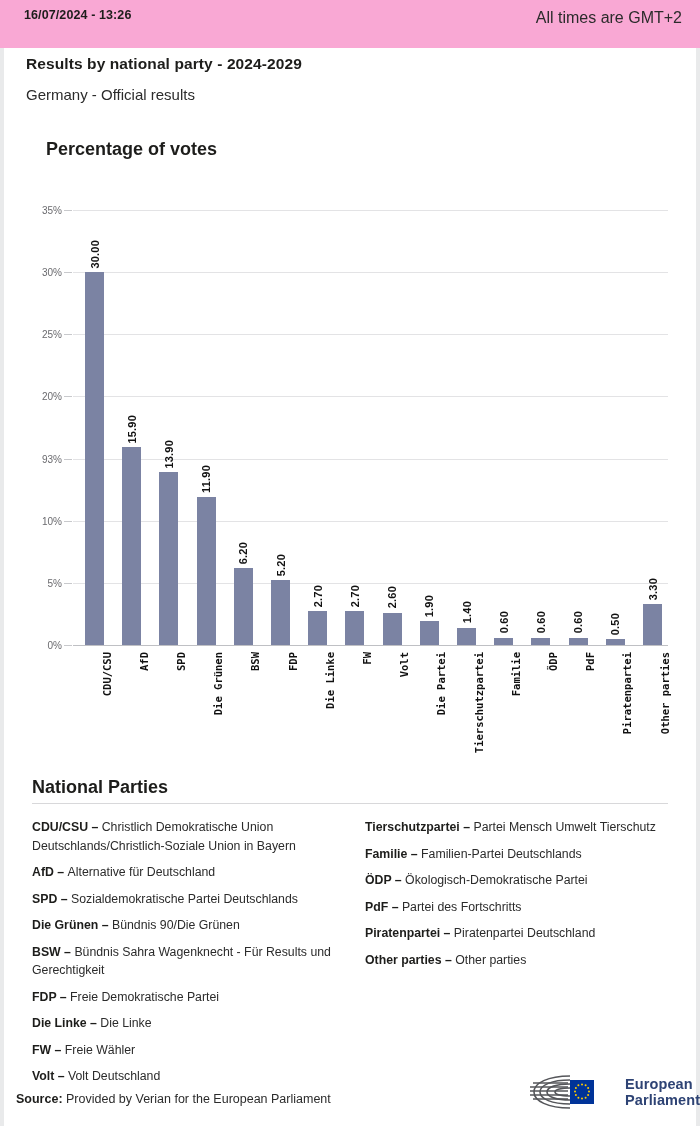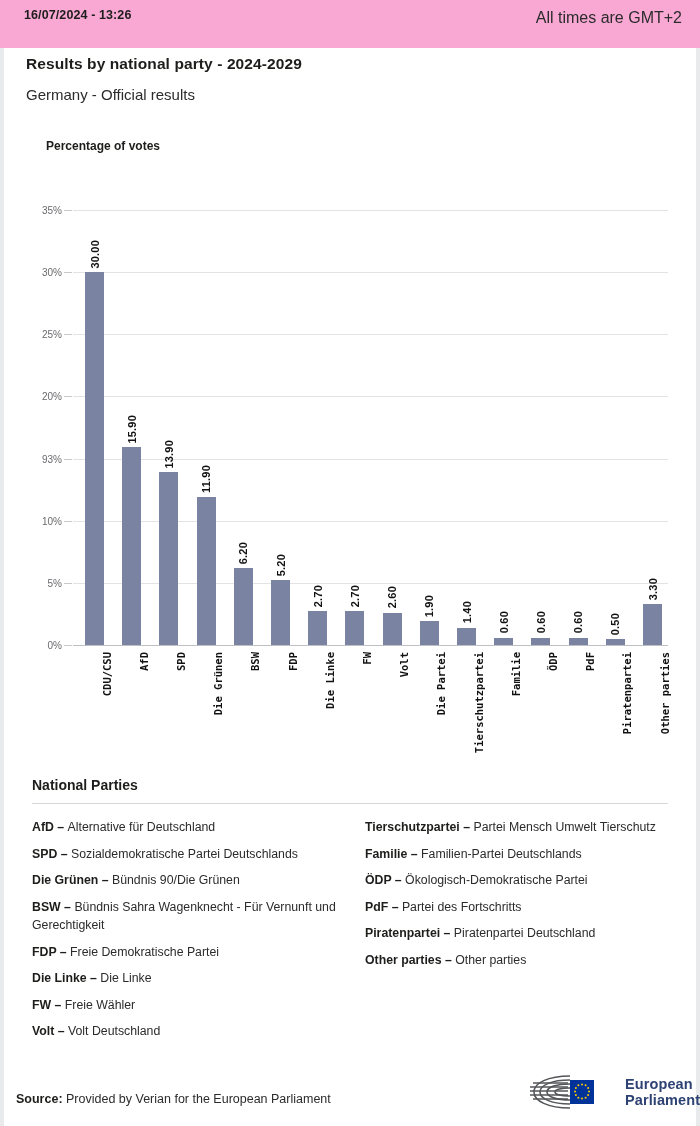--- a/index.html
+++ b/index.html
@@ -31,21 +31,21 @@
   .h1{
     position:absolute;left:26px;top:55px;
     font-size:15.5px;font-weight:bold;letter-spacing:.1px;
   }
   .h2{
     position:absolute;left:26px;top:86px;
     font-size:15px;font-weight:400;color:#2b2b2b;
   }
   .h3{
     position:absolute;left:34px;top:139px;
-    font-size:12px;font-weight:bold;padding-left:12px;
+    font-size:18px;font-weight:bold;padding-left:12px;
   }
   
   .chart{
     position:absolute;left:0;top:0;width:692px;height:1126px;
     pointer-events:none;
   }
   .plot{
     position:absolute;left:73px;top:210px;width:595px;height:435px;
   }
   .grid-line{
@@ -74,21 +74,21 @@
   .bar-cat{
     position:absolute;left:50%;top:100%;margin-top:7px;
     font-family:"DejaVu Sans Mono", monospace;
     font-size:10.5px;font-weight:bold;color:#111;
     writing-mode:vertical-rl;transform:rotate(180deg) translateX(-50%);
     transform-origin:center;white-space:nowrap;
   }
   
   .legend-title{
     position:absolute;left:32px;top:777px;
-    font-size:14px;font-weight:bold;
+    font-size:18px;font-weight:bold;
   }
   .legend-rule{
     position:absolute;left:32px;top:803px;width:636px;height:1px;
     background:#d8d8da;
   }
   .legend-cols{
     position:absolute;left:32px;top:818px;width:640px;
     display:flex;gap:26px;
   }
   .legend-col{width:307px;}
@@ -218,24 +218,25 @@
         <span class="bar-val">3.30</span>
         <span class="bar-cat">Other parties</span>
       </div>
     </div>
 </div>
 
 <div class="legend-title">National Parties</div>
 <div class="legend-rule"></div>
 <div class="legend-cols">
   <div class="legend-col" id="legend-left">
+      <div class="legend-item"><b>CDU/CSU – </b><span>Christlich Demokratische Union Deutschlands/Christlich-Soziale Union in Bayern</span></div>
       <div class="legend-item"><b>AfD – </b><span>Alternative für Deutschland</span></div>
       <div class="legend-item"><b>SPD – </b><span>Sozialdemokratische Partei Deutschlands</span></div>
       <div class="legend-item"><b>Die Grünen – </b><span>Bündnis 90/Die Grünen</span></div>
-      <div class="legend-item"><b>BSW – </b><span>Bündnis Sahra Wagenknecht - Für Vernunft und Gerechtigkeit</span></div>
+      <div class="legend-item"><b>BSW – </b><span>Bündnis Sahra Wagenknecht - Für Results und Gerechtigkeit</span></div>
       <div class="legend-item"><b>FDP – </b><span>Freie Demokratische Partei</span></div>
       <div class="legend-item"><b>Die Linke – </b><span>Die Linke</span></div>
       <div class="legend-item"><b>FW – </b><span>Freie Wähler</span></div>
       <div class="legend-item"><b>Volt – </b><span>Volt Deutschland</span></div>
     </div>
   <div class="legend-col" id="legend-right">
       <div class="legend-item"><b>Tierschutzpartei – </b><span>Partei Mensch Umwelt Tierschutz</span></div>
       <div class="legend-item"><b>Familie – </b><span>Familien-Partei Deutschlands</span></div>
       <div class="legend-item"><b>ÖDP – </b><span>Ökologisch-Demokratische Partei</span></div>
       <div class="legend-item"><b>PdF – </b><span>Partei des Fortschritts</span></div>

